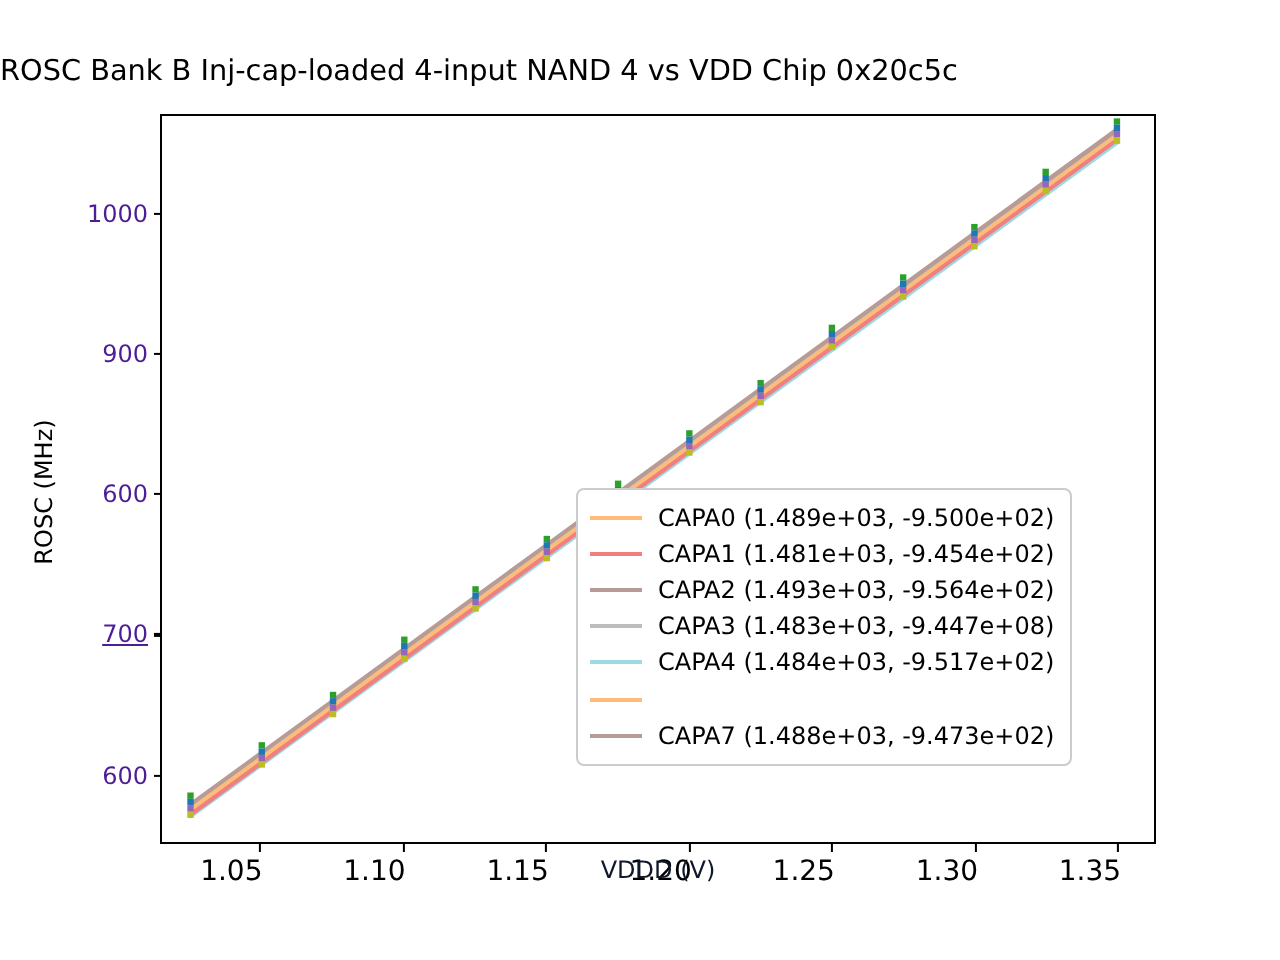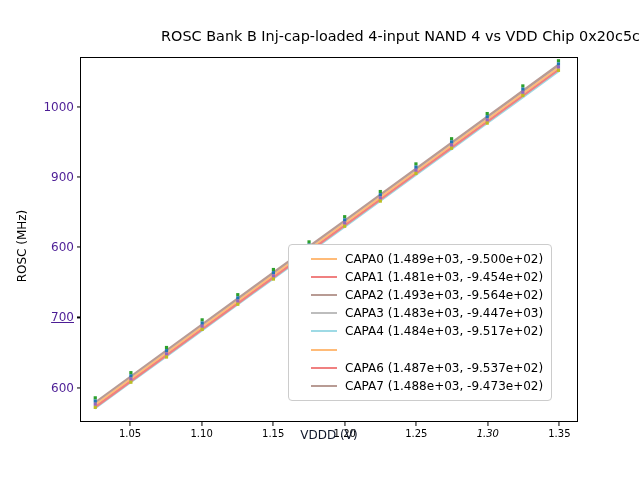--- a/index.html
+++ b/index.html
@@ -1,45 +1,45 @@
 <!DOCTYPE html>
 <html><head>
 <meta charset="utf-8">
 <style>
   html,body{margin:0;padding:0;background:#ffffff;}
   body{width:640px;height:480px;overflow:hidden;
        font-family:"DejaVu Sans", sans-serif;color:#000000;}
   #fig{position:relative;width:640px;height:480px;background:#ffffff;}
 
-  #title{position:absolute;left:0;top:28px;width:640px;text-align:right;
+  #title{position:absolute;left:0;top:28px;width:640px;text-align:left;
          font-size:14.4px;color:#000;letter-spacing:0px;white-space:nowrap;}
 
   
   #axes{position:absolute;left:80px;top:57px;width:498px;height:365px;
         border:1.1px solid #000000;box-sizing:border-box;background:#fff;overflow:hidden;}
   #plotsvg{position:absolute;left:0;top:0;width:100%;height:100%;}
 
   .ytick-label{position:absolute;text-align:right;font-size:12px;color:#4c1d95;
                width:60px;transform:translateY(-50%);}
   .ytick-mark{position:absolute;height:1.1px;width:3.5px;background:#000;
               transform:translateY(-50%);}
-  .xtick-label{position:absolute;text-align:center;font-size:10px;color:#000;
+  .xtick-label{position:absolute;text-align:left;font-size:14px;color:#000;
                width:60px;transform:translateX(-50%);}
   .xtick-mark{position:absolute;width:1.1px;height:3.5px;background:#000;
               transform:translateX(-50%);}
 
   #xlabel{position:absolute;left:80px;top:428px;width:498px;text-align:center;
           font-size:12px;color:#0f172a;}
   #ylabel{position:absolute;left:-48px;top:239px;width:140px;text-align:center;
           font-size:12px;color:#000;transform:rotate(-90deg);transform-origin:center;}
 
   
   #legend{position:absolute;left:288px;top:244px;background:#ffffff;
           border:0.9px solid #cccccc;border-radius:4px;
-          padding:5px 8px 5px 22px;box-sizing:border-box;}
+          padding:5px 8px 5px 6px;box-sizing:border-box;}
   .leg-row{display:flex;align-items:center;height:18.1px;}
   .leg-swatch{width:26px;height:0;border-top-width:2.0px;border-top-style:solid;
               margin-right:8px;flex:0 0 auto;}
   .leg-text{font-size:12px;color:#000;white-space:nowrap;}
 </style>
 </head>
 <body>
 
 <div id="fig">
 
@@ -130,21 +130,21 @@
       <div class="xtick-label" style="left: 130.086px; top: 428px;">1.05</div>
       <div class="xtick-mark" style="left: 130.086px; top: 422px;"></div>
       <div class="xtick-label" style="left: 201.638px; top: 428px;">1.10</div>
       <div class="xtick-mark" style="left: 201.638px; top: 422px;"></div>
       <div class="xtick-label" style="left: 273.19px; top: 428px;">1.15</div>
       <div class="xtick-mark" style="left: 273.19px; top: 422px;"></div>
       <div class="xtick-label" style="left: 344.741px; top: 428px;">1.20</div>
       <div class="xtick-mark" style="left: 344.741px; top: 422px;"></div>
       <div class="xtick-label" style="left: 416.293px; top: 428px;">1.25</div>
       <div class="xtick-mark" style="left: 416.293px; top: 422px;"></div>
-      <div class="xtick-label" style="left: 487.845px; top: 428px; font-style: italic;">1.30</div>
+      <div class="xtick-label" style="left: 487.845px; top: 428px;">1.30</div>
       <div class="xtick-mark" style="left: 487.845px; top: 422px;"></div>
       <div class="xtick-label" style="left: 559.397px; top: 428px;">1.35</div>
       <div class="xtick-mark" style="left: 559.397px; top: 422px;"></div>
     </div>
 
   <div id="xlabel">VDDD (V)</div>
   <div id="ylabel">ROSC (MHz)</div>
 
   <div id="legend">
       <div class="leg-row">
@@ -154,32 +154,28 @@
       <div class="leg-row">
         <span class="leg-swatch" style="border-top-color: rgb(240, 128, 128);"></span>
         <span class="leg-text">CAPA1 (1.481e+03, -9.454e+02)</span>
       </div>
       <div class="leg-row">
         <span class="leg-swatch" style="border-top-color: rgb(184, 155, 148);"></span>
         <span class="leg-text">CAPA2 (1.493e+03, -9.564e+02)</span>
       </div>
       <div class="leg-row">
         <span class="leg-swatch" style="border-top-color: rgb(189, 189, 189);"></span>
-        <span class="leg-text">CAPA3 (1.483e+03, -9.447e+03)</span>
+        <span class="leg-text">CAPA3 (1.483e+03, -9.447e+08)</span>
       </div>
       <div class="leg-row">
         <span class="leg-swatch" style="border-top-color: rgb(158, 218, 229);"></span>
         <span class="leg-text">CAPA4 (1.484e+03, -9.517e+02)</span>
       </div>
       <div class="leg-row">
         <span class="leg-swatch" style="border-top-color: rgb(255, 187, 120);"></span>
-      </div>
-      <div class="leg-row">
-        <span class="leg-swatch" style="border-top-color: rgb(240, 128, 128);"></span>
-        <span class="leg-text">CAPA6 (1.487e+03, -9.537e+02)</span>
       </div>
       <div class="leg-row">
         <span class="leg-swatch" style="border-top-color: rgb(184, 155, 148);"></span>
         <span class="leg-text">CAPA7 (1.488e+03, -9.473e+02)</span>
       </div>
     </div>
 
 </div>
 
 </body></html>

